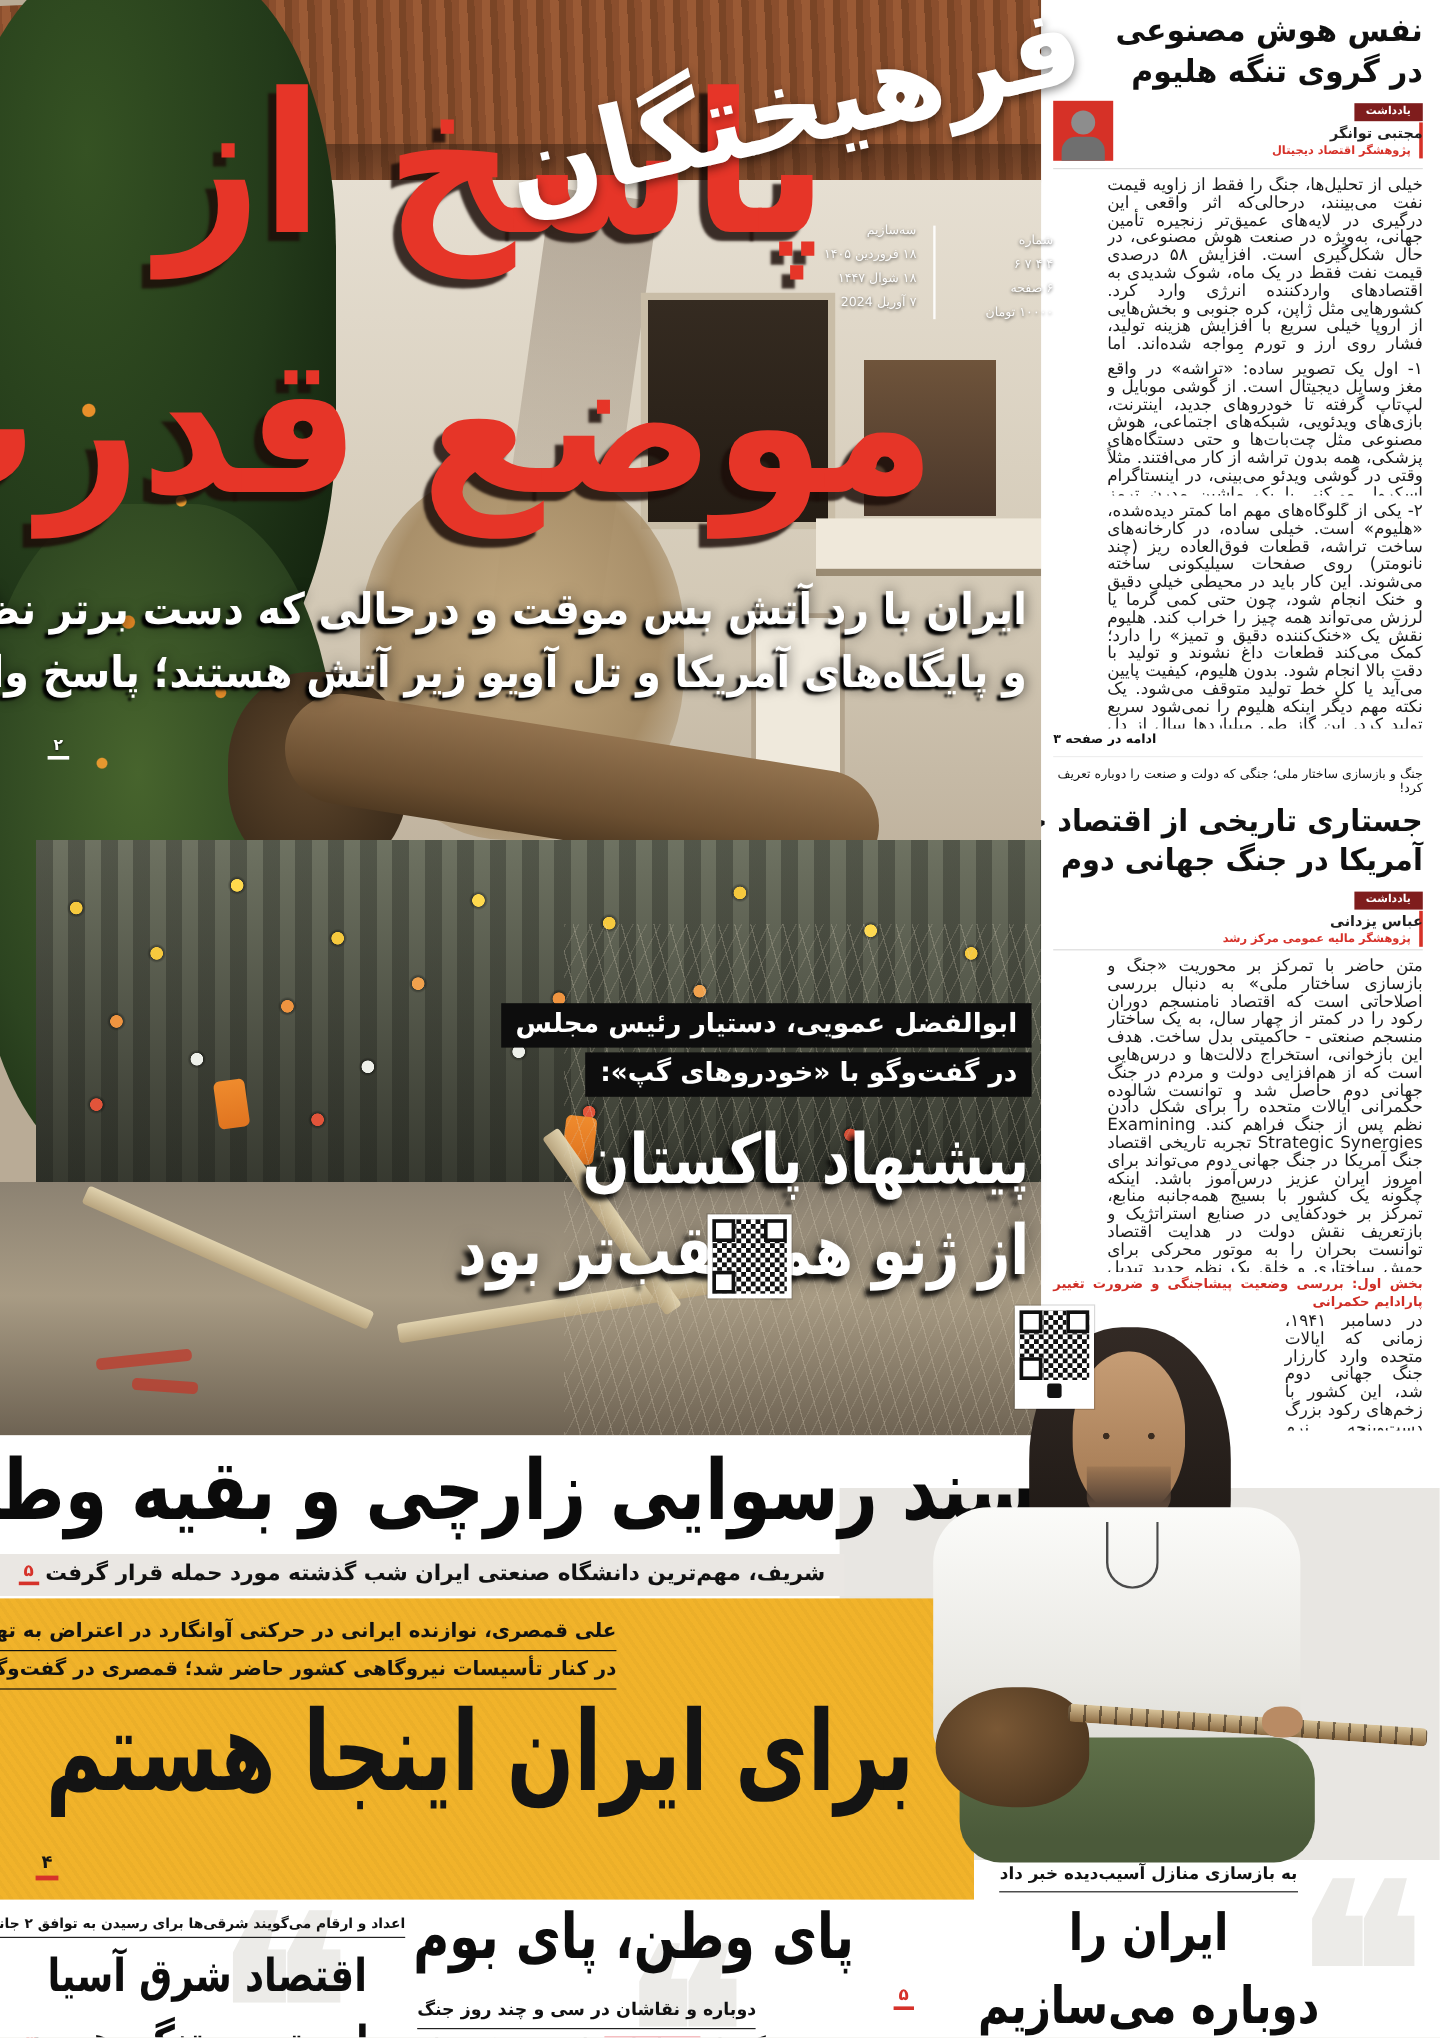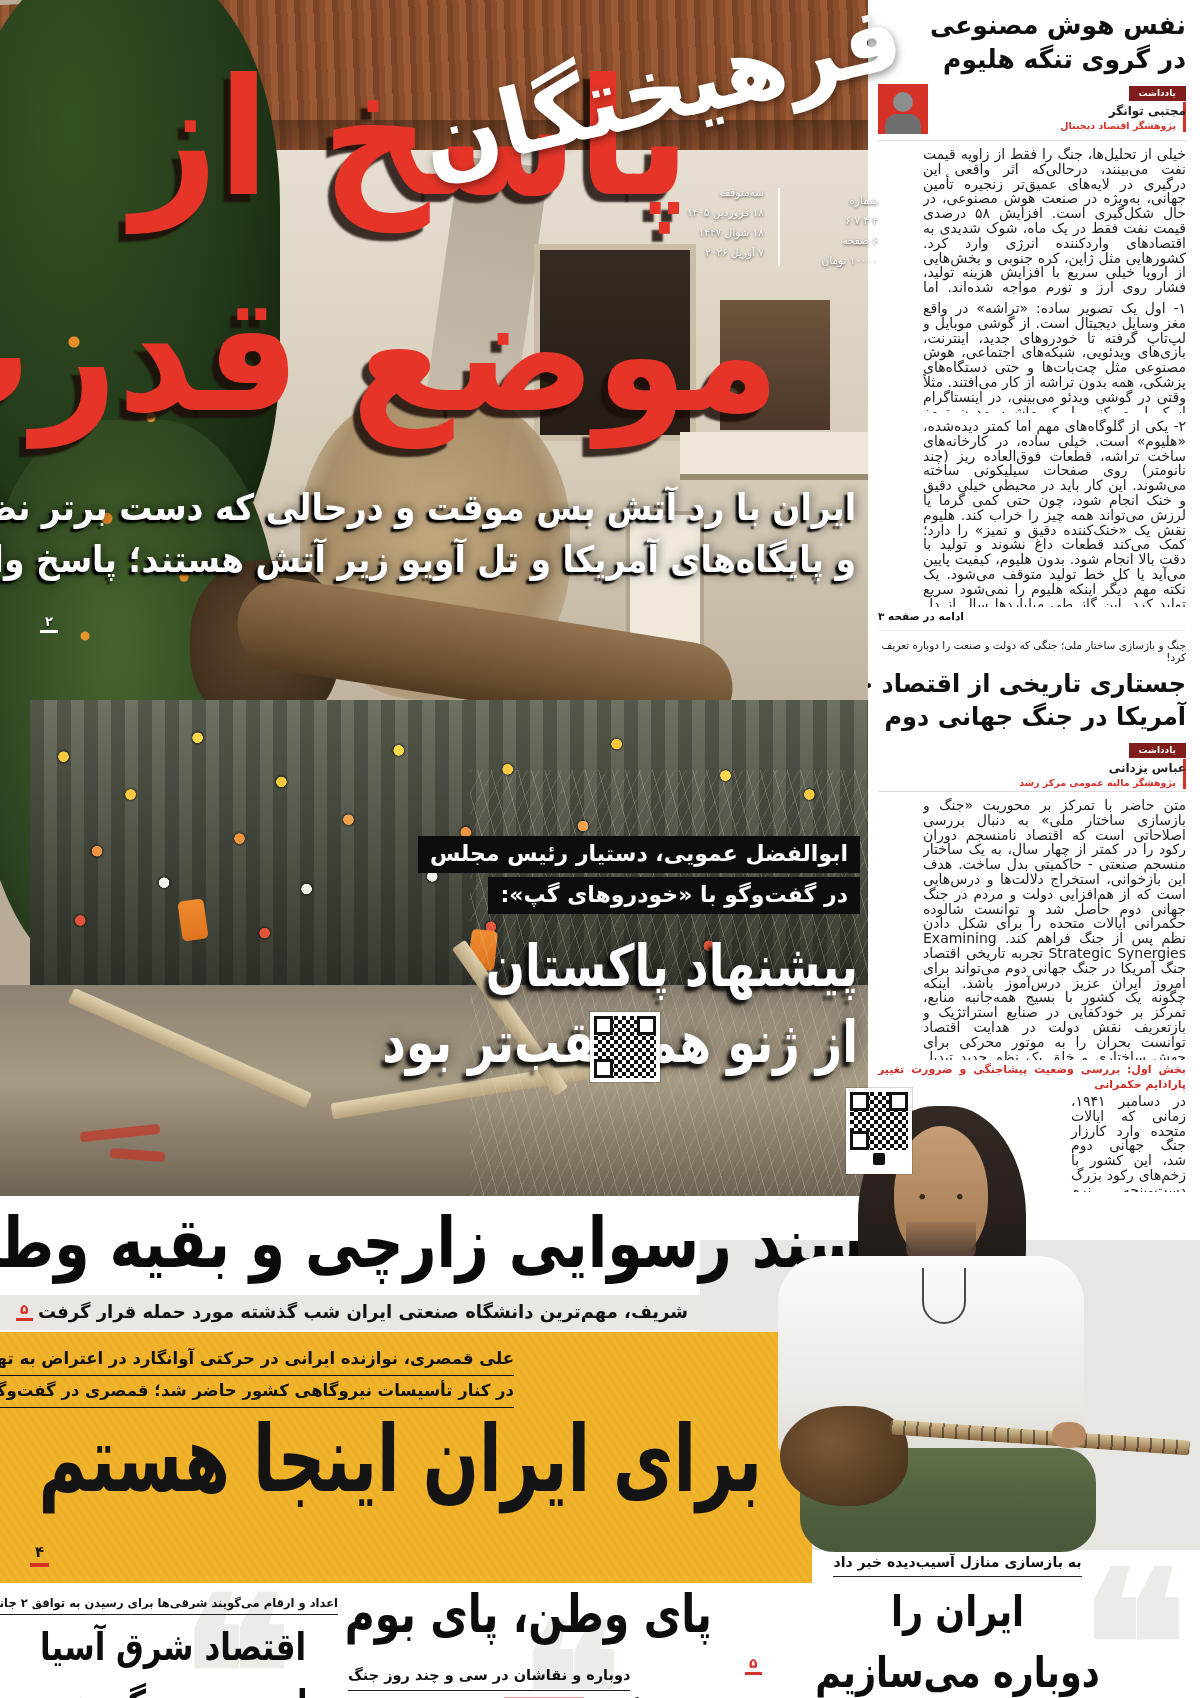--- a/index.html
+++ b/index.html
@@ -200,24 +200,24 @@
     <div class="abs plank" style="left:60px;top:1040px;width:260px;transform:rotate(24deg);"></div>
     <div class="abs plank" style="left:330px;top:1080px;width:300px;transform:rotate(-9deg);"></div>
     <div class="abs plank" style="left:420px;top:1010px;width:180px;transform:rotate(55deg);"></div>
     <div class="abs graffiti" style="left:80px;top:1128px;transform:rotate(-6deg);"></div>
     <div class="abs graffiti" style="left:110px;top:1150px;width:55px;transform:rotate(4deg);"></div>
     <div class="abs twigs"></div>
   </div>
 
   <div id="logo" class="abs">فرهیختگان</div>
   <div class="abs mh-small" style="left:598px;top:182px;width:166px;">
-    <div>سه‌متوقف</div>
+    <div>سه‌سازیم</div>
     <div>۱۸ فروردین ۱۴۰۵</div>
     <div>۱۸ شوال ۱۴۴۷</div>
-    <div>۷ آوریل ۲۰۲۶</div>
+    <div>۷ آوریل 2024</div>
   </div>
   <div id="mh-divider" class="abs"></div>
   <div class="abs mh-small" style="left:792px;top:190px;width:86px;">
     <div>شماره</div>
     <div>۴ ۴ ۷ ۶</div>
     <div>۶ صفحه</div>
     <div>۱۰۰۰۰ تومان</div>
   </div>
 
   <div class="abs redline" style="right:510px;top:44px;font-size:150px;">پاسخ از</div>

